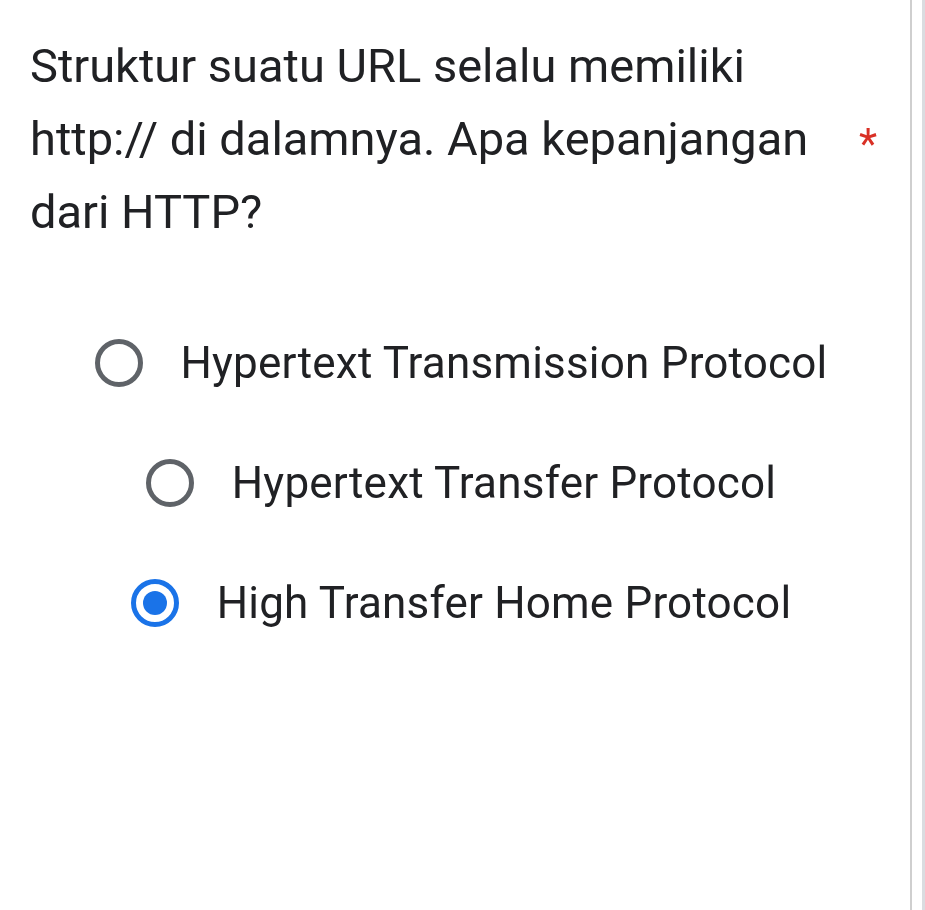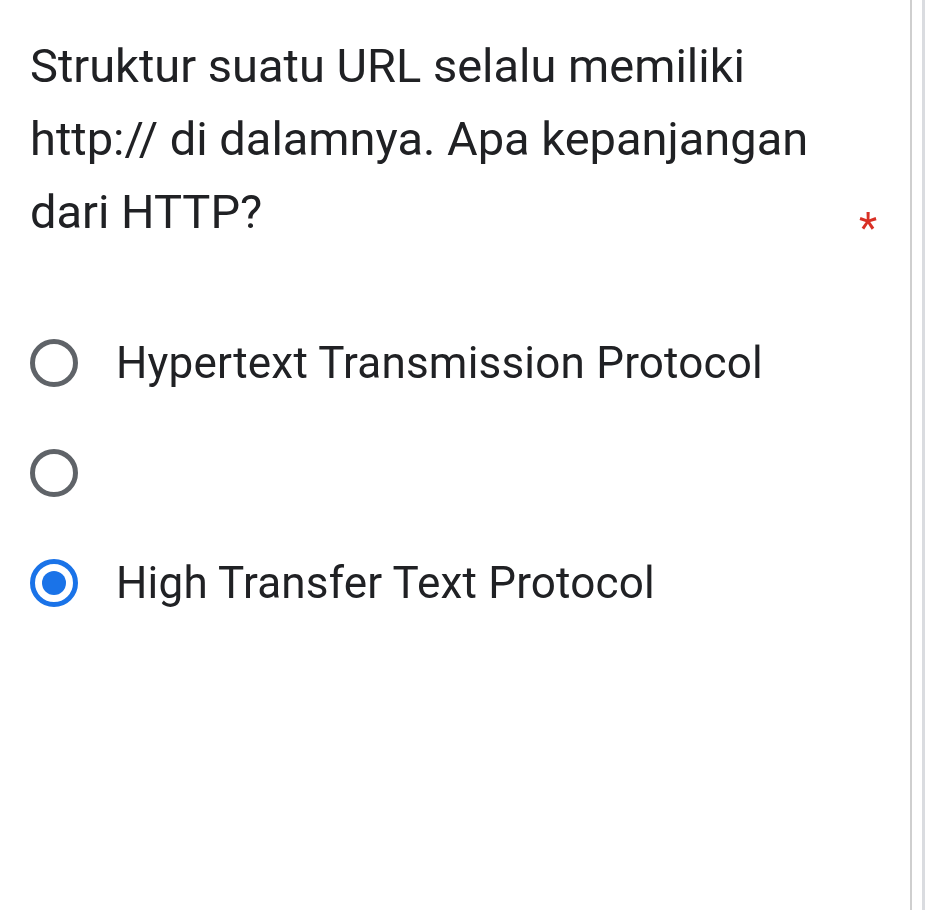--- a/index.html
+++ b/index.html
@@ -22,21 +22,21 @@
     .divider-right {
       position: absolute;
       right: 13px;
       top: 0;
       bottom: 0;
       width: 2px;
       background: #cfcfcf;
     }
     .question-row {
       display: flex;
-      align-items: flex-end;
+      align-items: center;
       gap: 4px;
       margin-bottom: 80px;
     }
     .question-text {
       font-size: 47px;
       line-height: 1.55;
       color: #202124;
       flex: 1;
       letter-spacing: 0px;
     }
@@ -44,20 +44,21 @@
       color: #d93025;
       font-size: 42px;
       line-height: 1;
       padding-top: 10px;
       padding-right: 15px;
     }
     .options {
       display: flex;
       flex-direction: column;
       gap: 52px;
+      align-items: center;
     }
     .option-row {
       display: flex;
       align-items: center;
       gap: 38px;
       cursor: pointer;
     }
     .radio-outer {
       width: 48px;
       height: 48px;
@@ -104,26 +105,27 @@
       <div class="radio-outer">
         
       </div>
       <div class="option-label">Hypertext Transmission Protocol</div>
     </div>
 
     <div class="option-row">
       <div class="radio-outer">
         
       </div>
+      <div class="option-label">Hypertext Transfer Protocol</div>
     </div>
 
     <div class="option-row">
       <div class="radio-outer selected">
         <div class="radio-inner"></div>
       </div>
-      <div class="option-label">High Transfer Text Protocol</div>
+      <div class="option-label">High Transfer Home Protocol</div>
     </div>
 
 
   </div>
 </div>
 
 <div class="divider-right"></div>
 
 </body></html>

